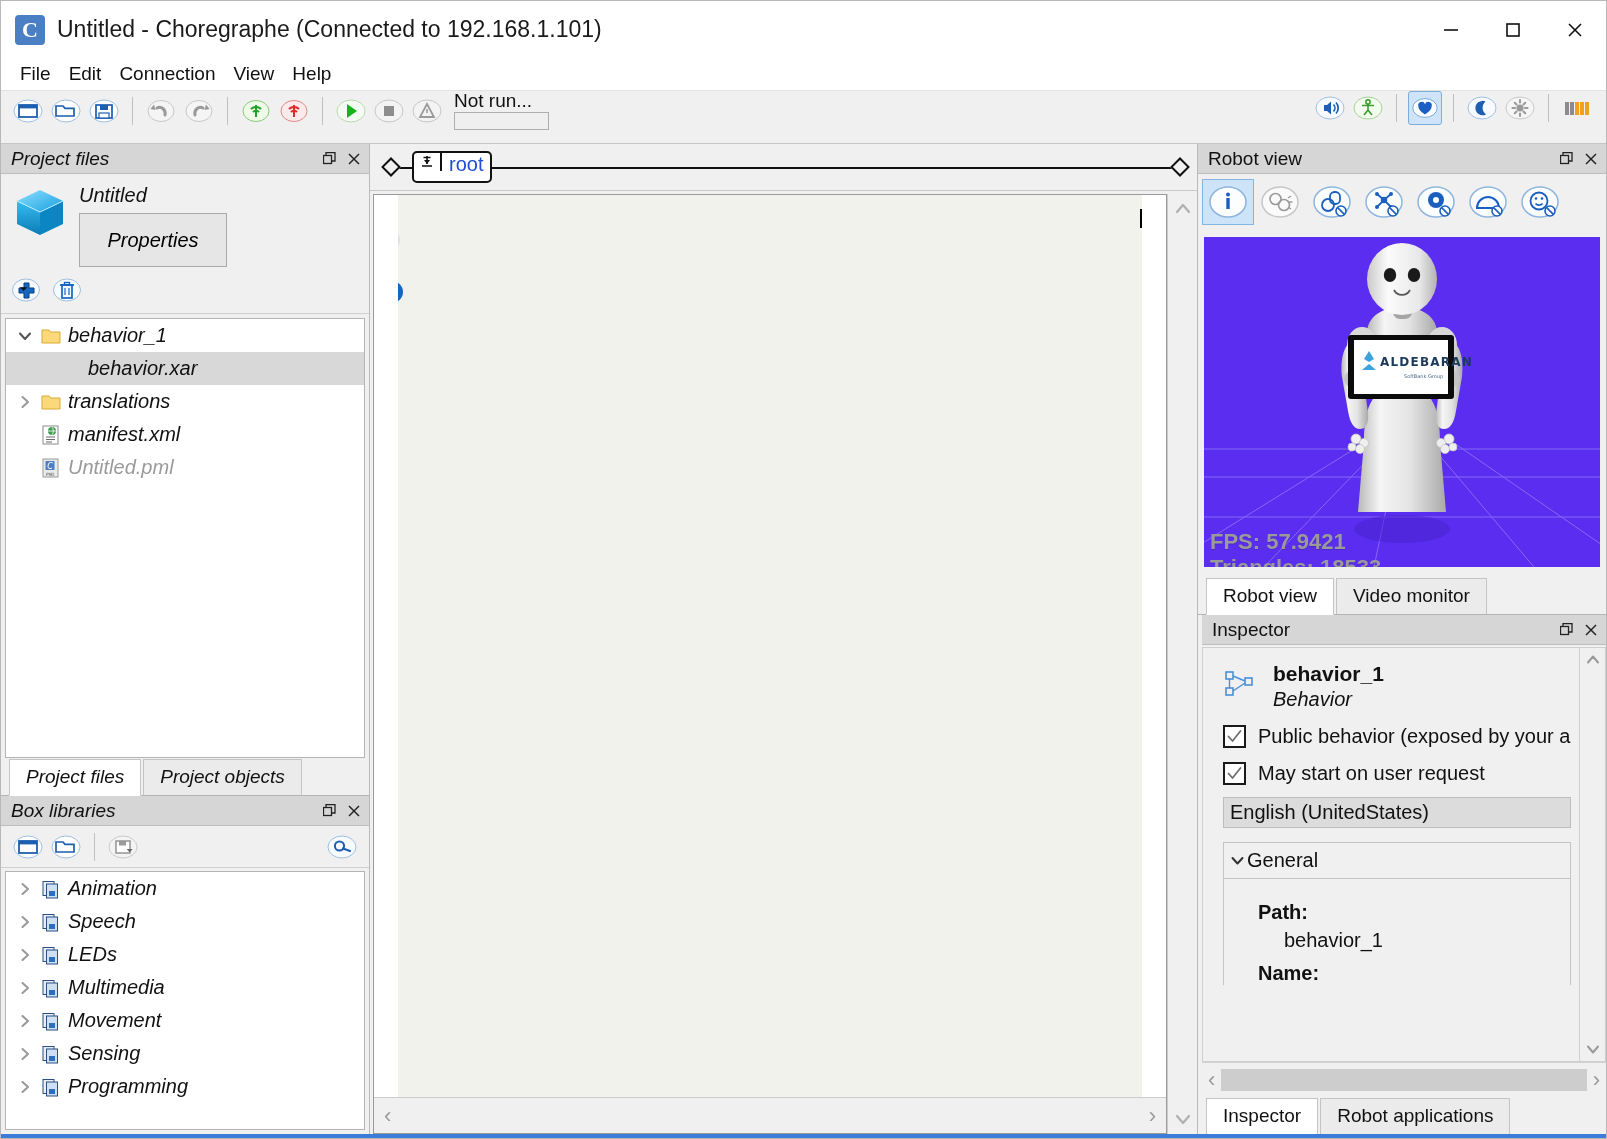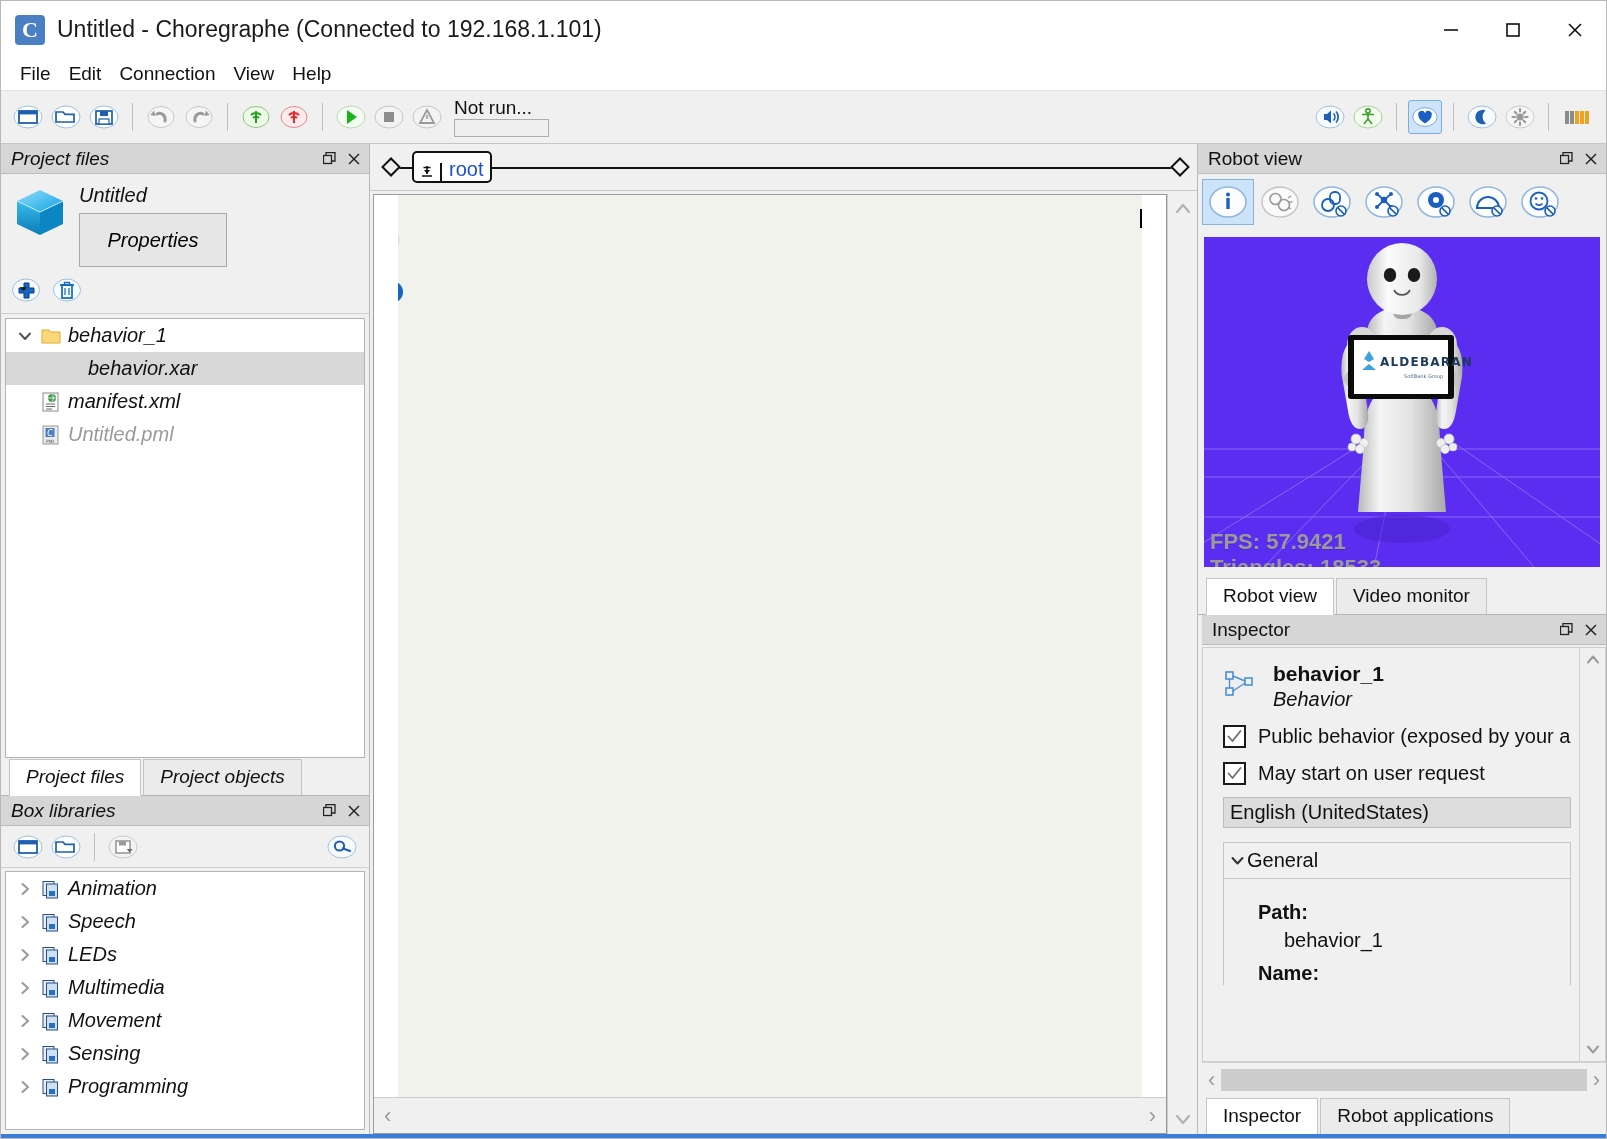--- a/index.html
+++ b/index.html
@@ -60,22 +60,22 @@
     border-bottom: 1px solid #e2e2e2;
   }
   .menu-item {
     padding: 3px 9px; color: #101010; cursor: default;
   }
 
   
   .toolbar {
     height: 53px; min-height: 53px;
     background: #f0f0f0;
-    display: flex; align-items: center;
-    padding: 12px 8px;
+    display: flex; align-items: flex-start;
+    padding: 0 8px;
     border-bottom: 1px solid #c6c6c6;
     position: relative;
   }
   .tb-left { display: flex; align-items: center; gap: 0px; }
   .tb-right { position: absolute; right: 10px; display: flex; align-items: center; }
   .tb-sep {
     width: 1px; height: 28px; background: #c0c0c0; margin: 0 9px;
   }
   .tbtn {
     width: 34px; height: 34px;
@@ -228,21 +228,21 @@
     border: 2px solid #111; background: #f0f0f0;
     transform: rotate(45deg);
     position: relative; z-index: 2; margin-left: 4px;
   }
   .bc-diamond.right {
     position: absolute; right: 10px; margin: 0;
   }
   .bc-node {
     position: relative; z-index: 2;
     margin-left: 14px;
-    display: flex; align-items: flex-end;
+    display: flex; align-items: flex-start;
     height: 32px;
     background: #ffffff;
     border: 2px solid #111;
     border-radius: 5px;
     overflow: hidden;
     cursor: default;
   }
   .bc-node .anchor {
     width: 28px; display: flex; align-items: center; justify-content: center;
     border-right: 2px solid #111;
@@ -655,20 +655,33 @@
                   <path d="M2 4h7l1.6 2H20v11H2z" fill="#fbd97a" stroke="#d8ab33"></path>
                 </svg>
             </div>
             <div class="tlabel">behavior_1</div>
           </div>
 
           <div class="trow sel" style="padding-left:78px;">
             <div class="tlabel">behavior.xar</div>
           </div>
 
+          <div class="trow">
+            <div class="twist">
+              <svg width="16" height="16" viewBox="0 0 16 16">
+                  <polyline points="5.5,3 11,8 5.5,13" fill="none" stroke="#9a9a9a" stroke-width="2.1" stroke-linecap="round" stroke-linejoin="round"></polyline>
+                </svg>
+            </div>
+            <div class="ticon">
+              <svg width="22" height="20" viewBox="0 0 22 20">
+                  <path d="M2 4h7l1.6 2H20v11H2z" fill="#fbd97a" stroke="#d8ab33"></path>
+                </svg>
+            </div>
+            <div class="tlabel">translations</div>
+          </div>
 
           <div class="trow" style="padding-left:32px;">
             <div class="ticon">
               <svg width="22" height="22" viewBox="0 0 22 22">
                 <rect x="3" y="2" width="15" height="18" fill="#fff" stroke="#8a8a8a"></rect>
                 <line x1="6" y1="13" x2="15" y2="13" stroke="#6b6b6b"></line>
                   <line x1="6" y1="15.5" x2="15" y2="15.5" stroke="#6b6b6b"></line>
                   <line x1="6" y1="18" x2="12" y2="18" stroke="#6b6b6b"></line>
                 <circle cx="12" cy="7" r="4" fill="#3f9c4f"></circle>
                 <path d="M8 7h8M12 3.2c1.8 1.8 1.8 5.8 0 7.6" fill="none" stroke="#fff" stroke-width="0.8"></path>

